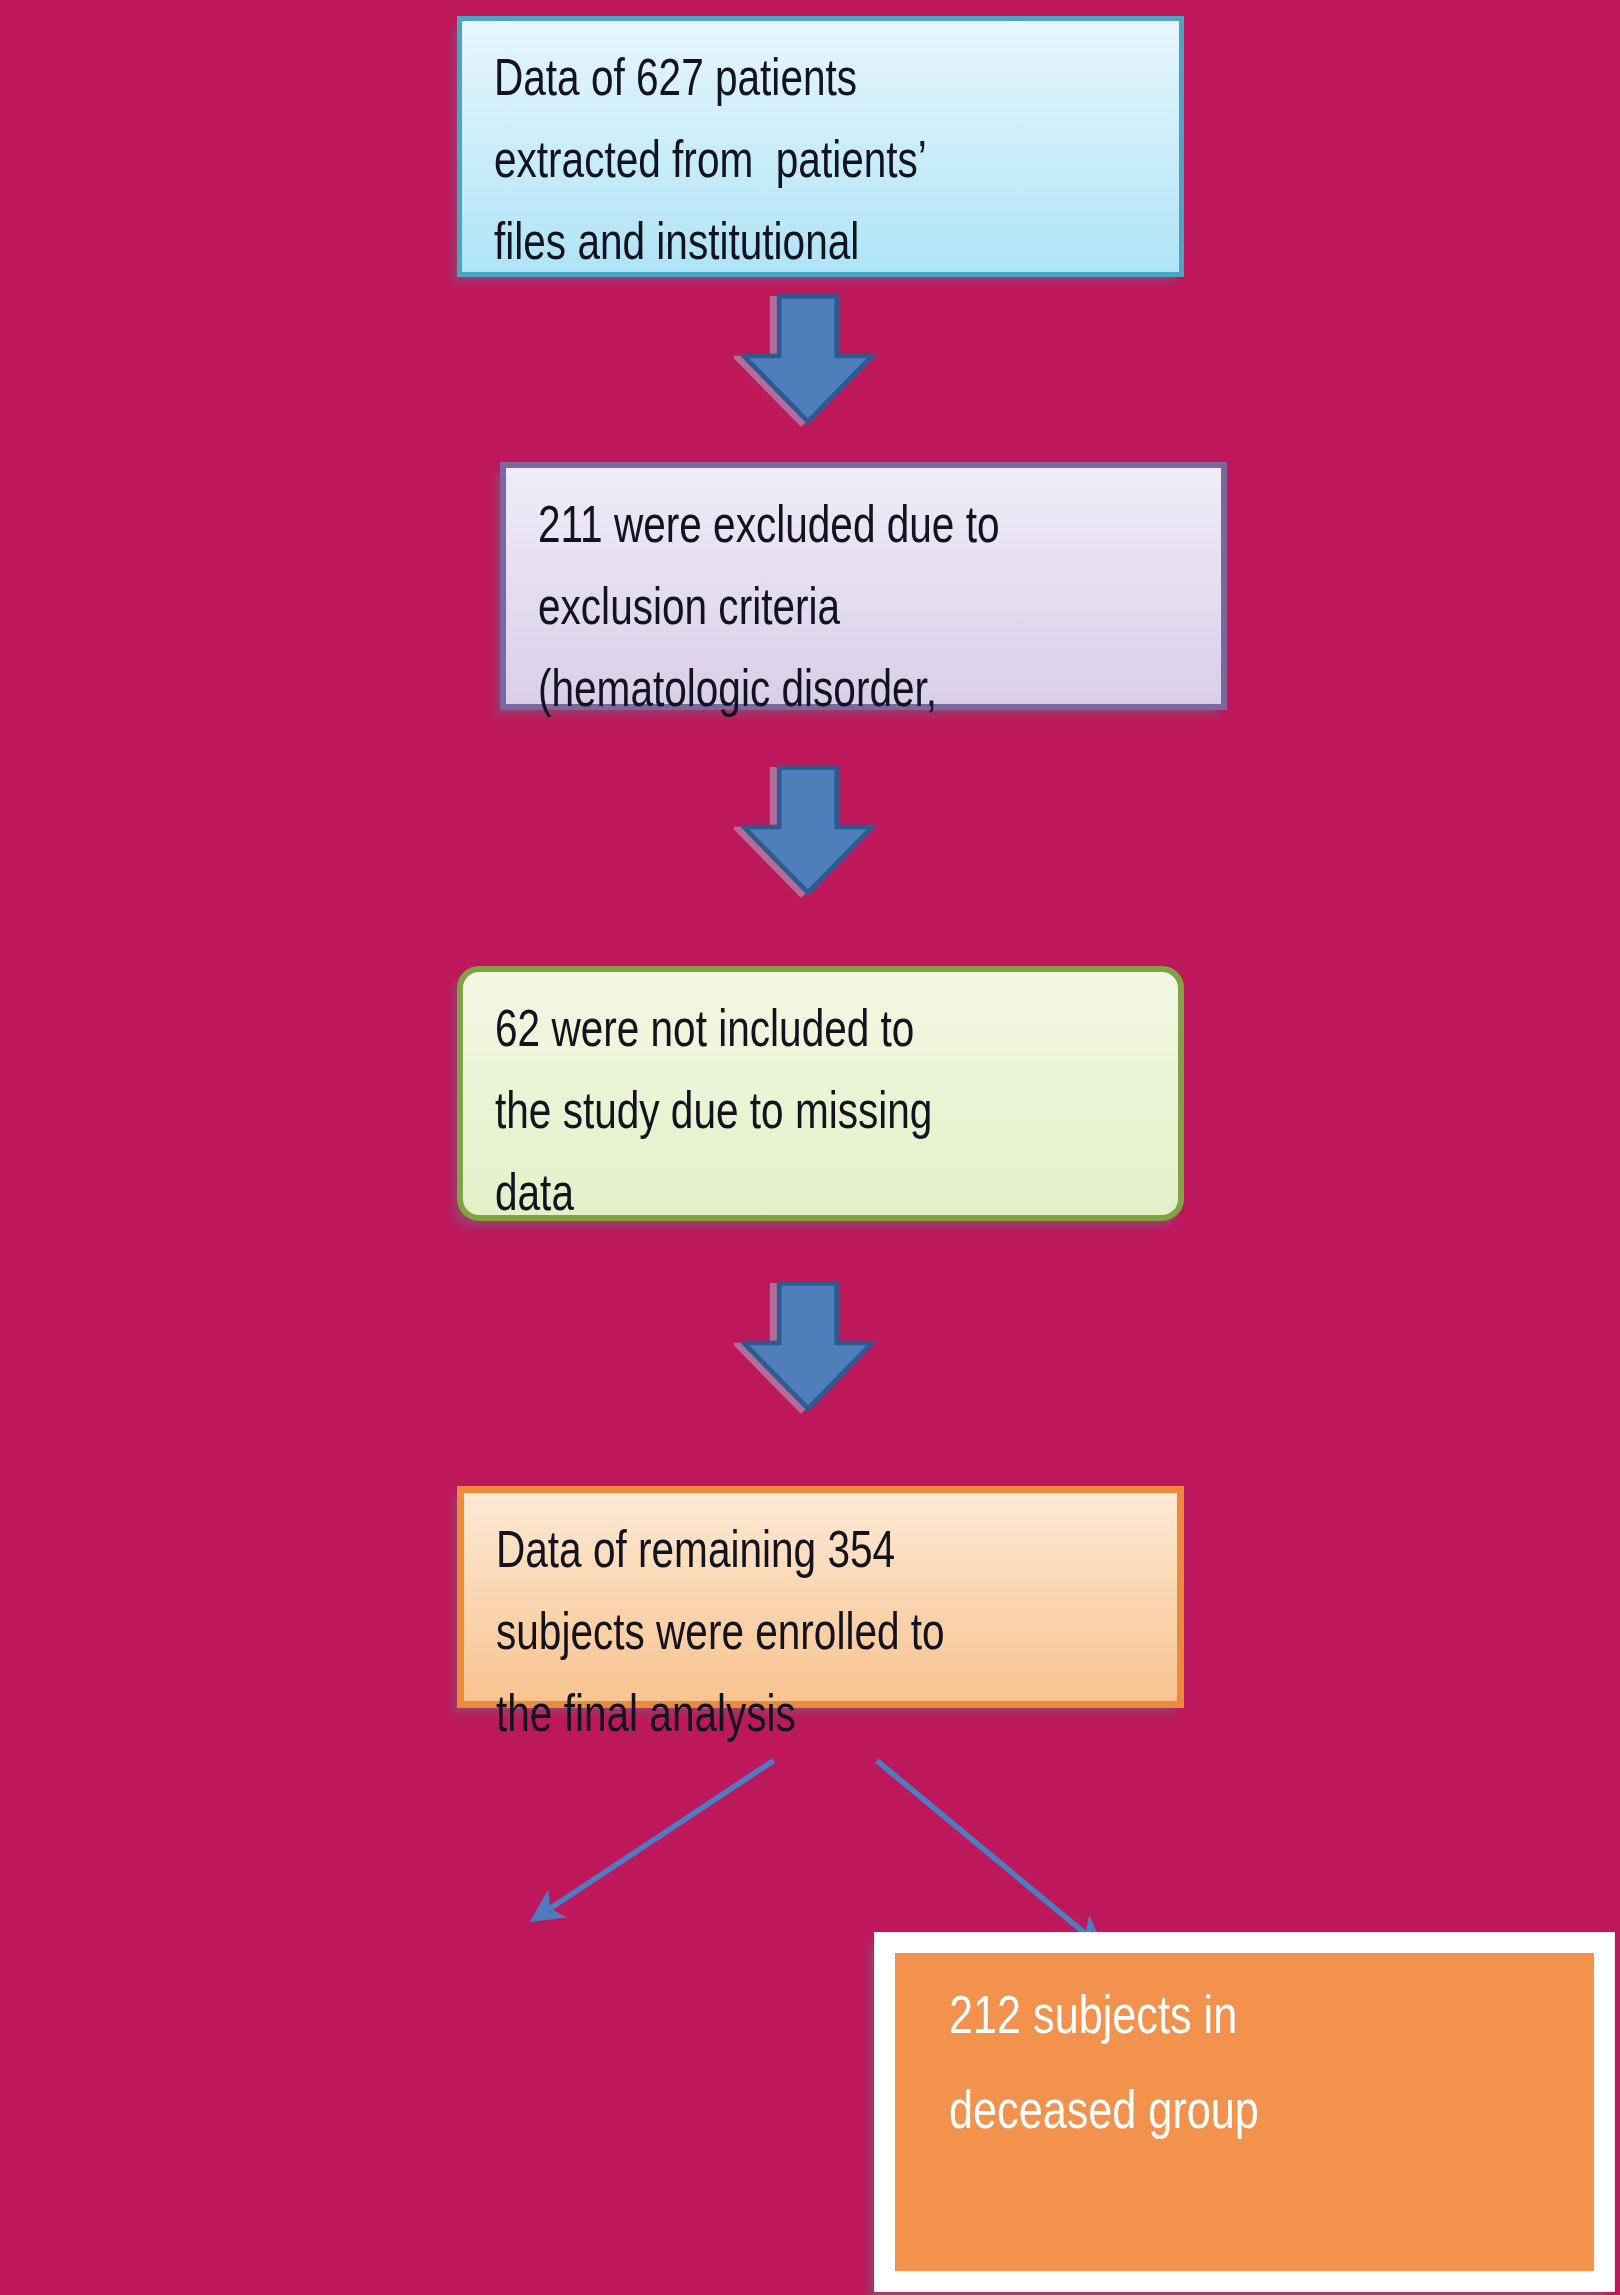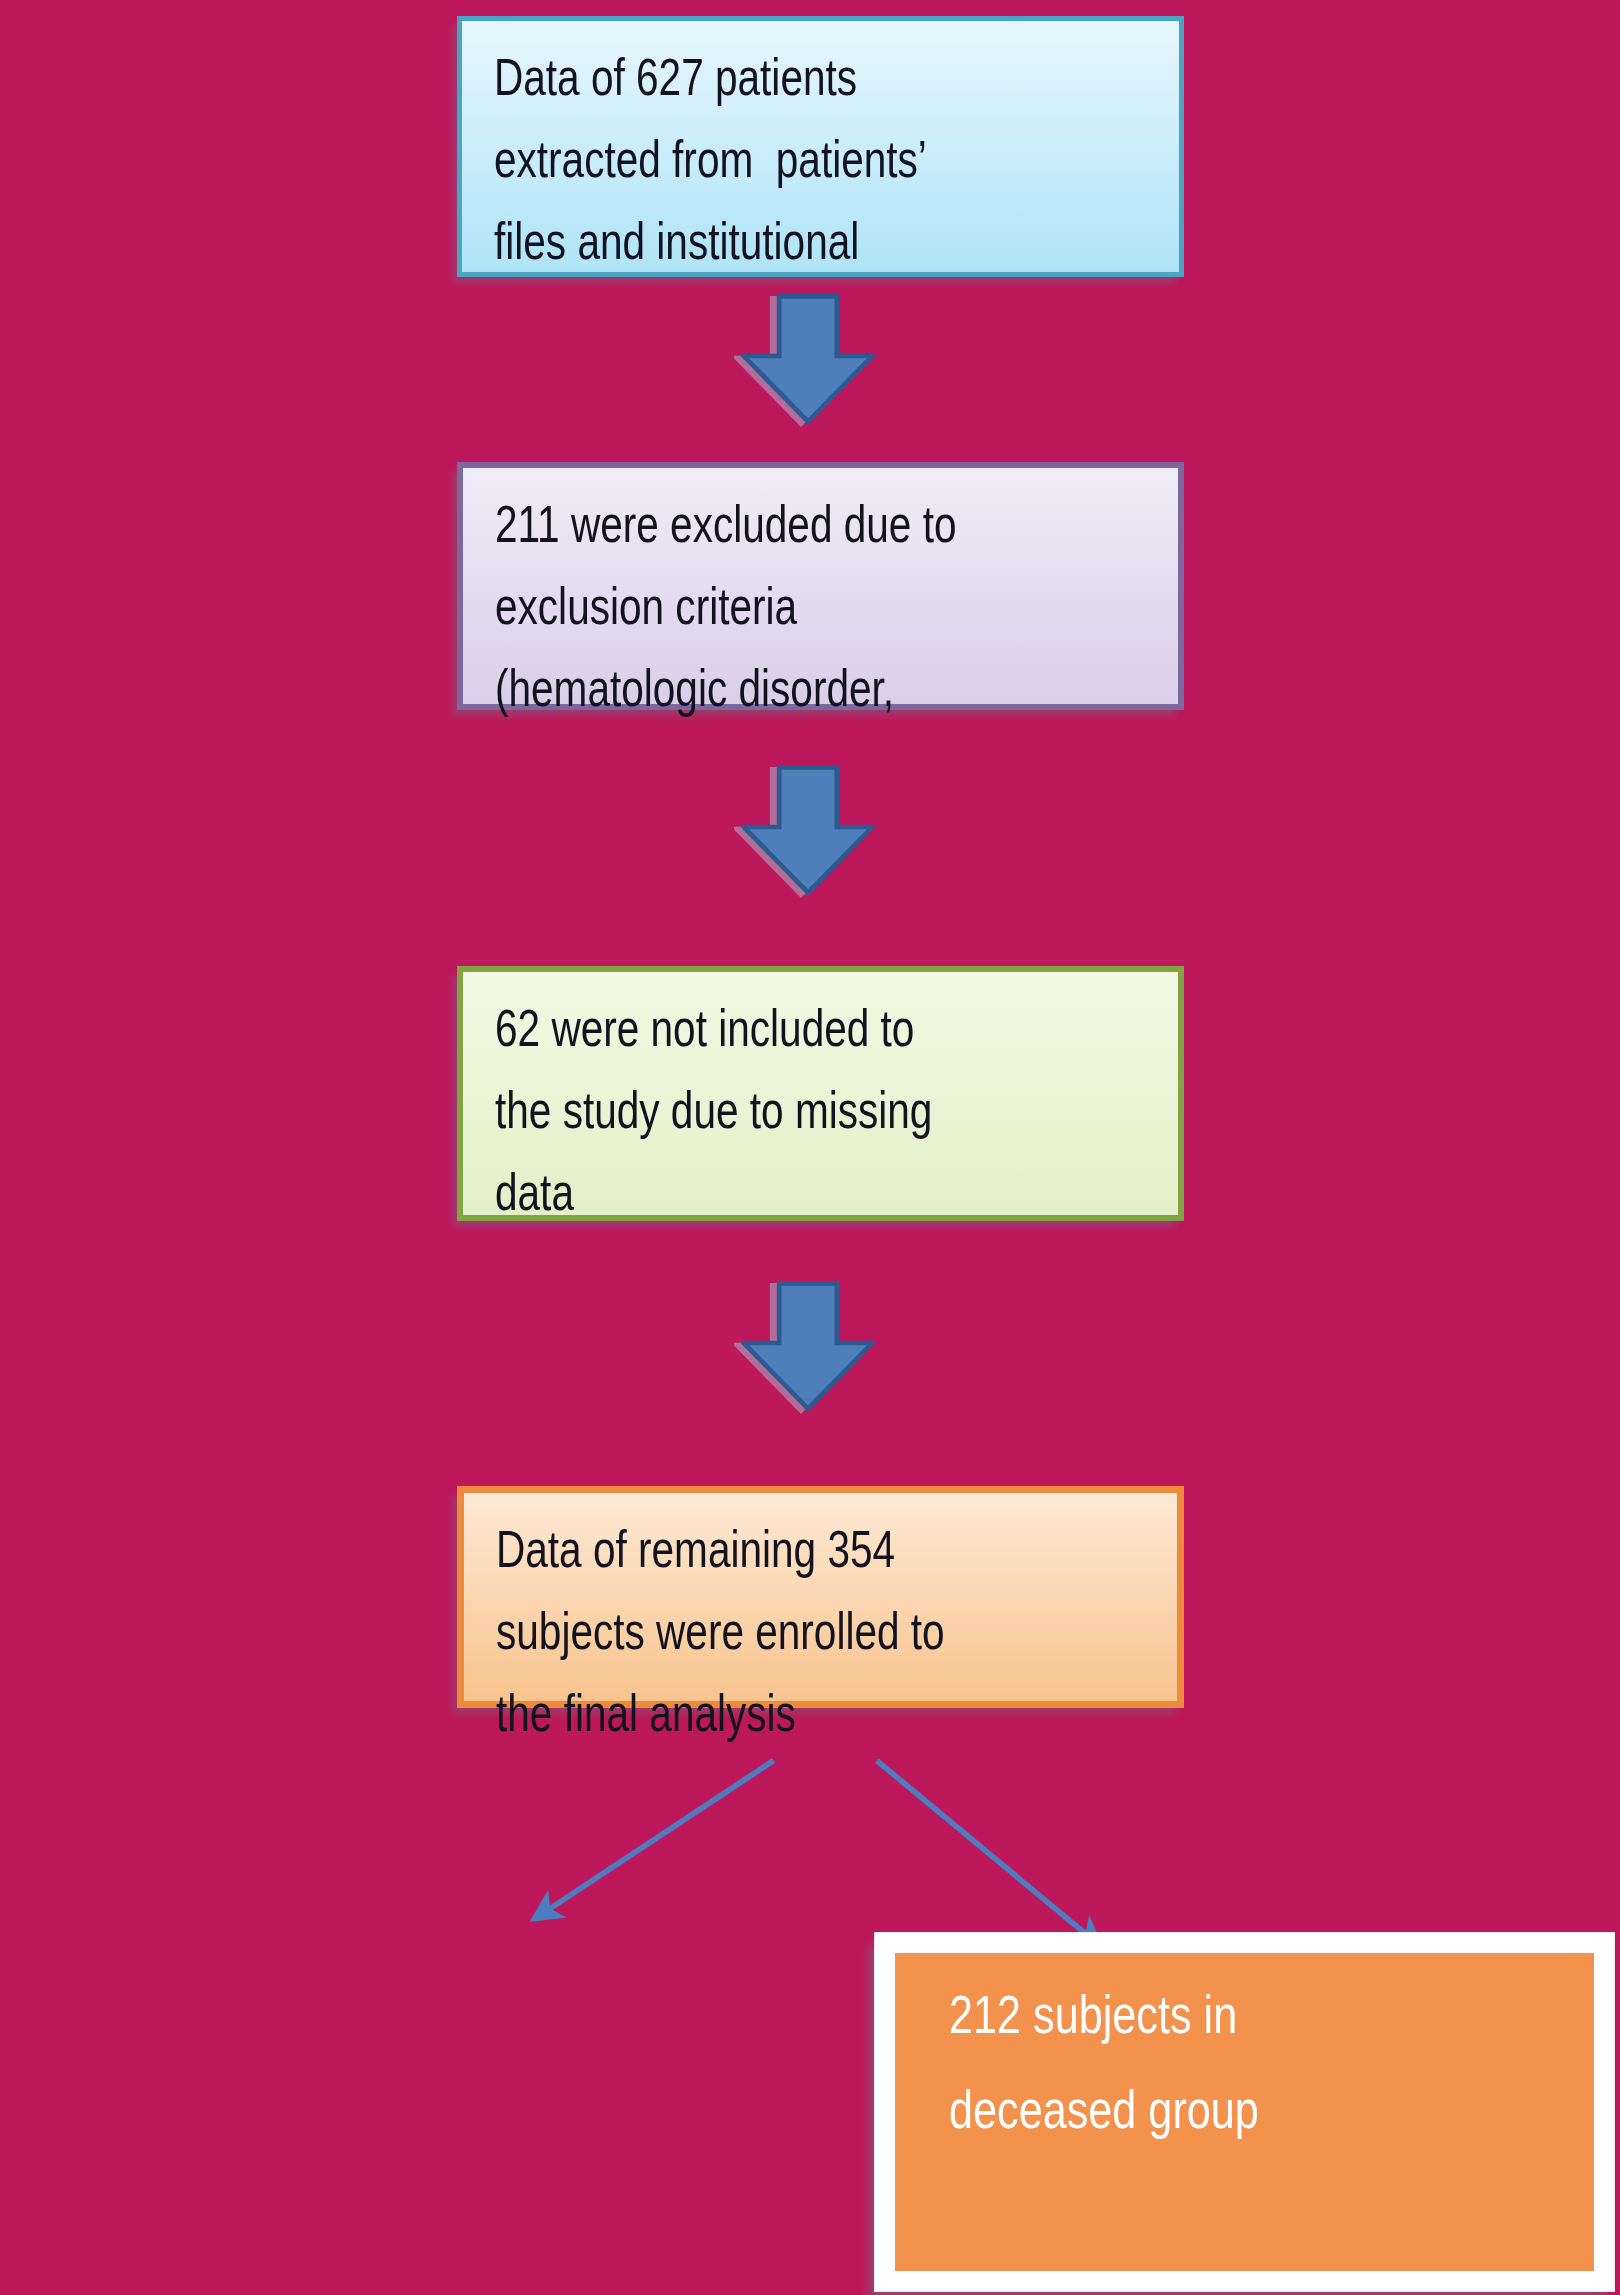--- a/index.html
+++ b/index.html
@@ -11,22 +11,22 @@
     position: absolute;
     left: 457px;
     width: 727px;
     box-sizing: border-box;
     border: 6.3px solid var(--bc, #888);
     background: linear-gradient(180deg, var(--bt, #fff) 0%, var(--bb, #ddd) 100%);
     box-shadow: -6.3px 7.7px 7px -1.4px rgba(105,115,130,0.38);
     padding: 15.3px 21px 0 32px;
   }
   .box1 { top: 16px;  height: 261px; border-width: 5.6px; }
-  .box2 { top: 462px; height: 248px; }
-  .box3 { top: 966px; height: 255px; }
+  .box2 { top: 462px; height: 248px; margin-left: 43px; }
+  .box3 { top: 966px; height: 255px; border-radius: 22px; }
   .box4 { top: 1462px; height: 222px; border-width: 7px; margin-top: 24px; }
 
   .flow-line {
     height: 82px;
     line-height: 82px;
     font-size: 52px;
     color: #13131f;
     white-space: pre;
     transform: scaleX(0.78);
     transform-origin: 0 50%;

